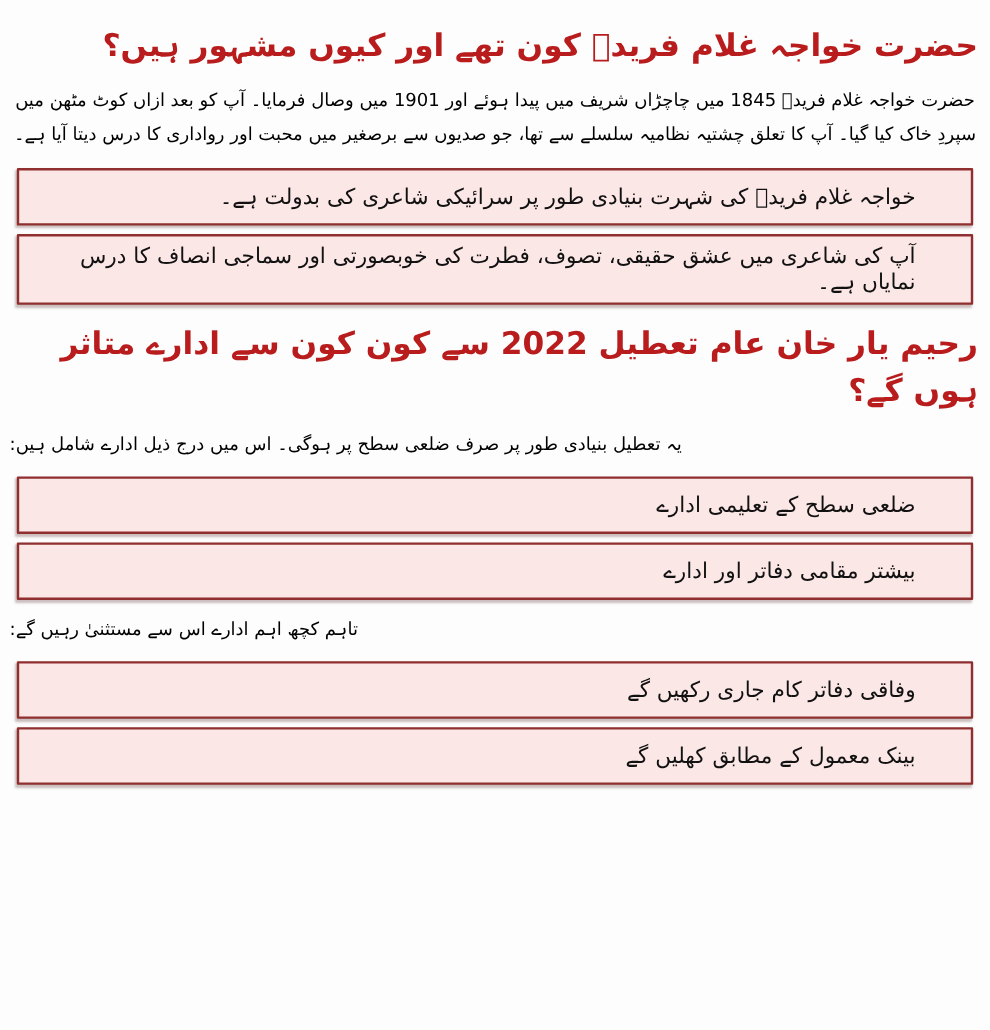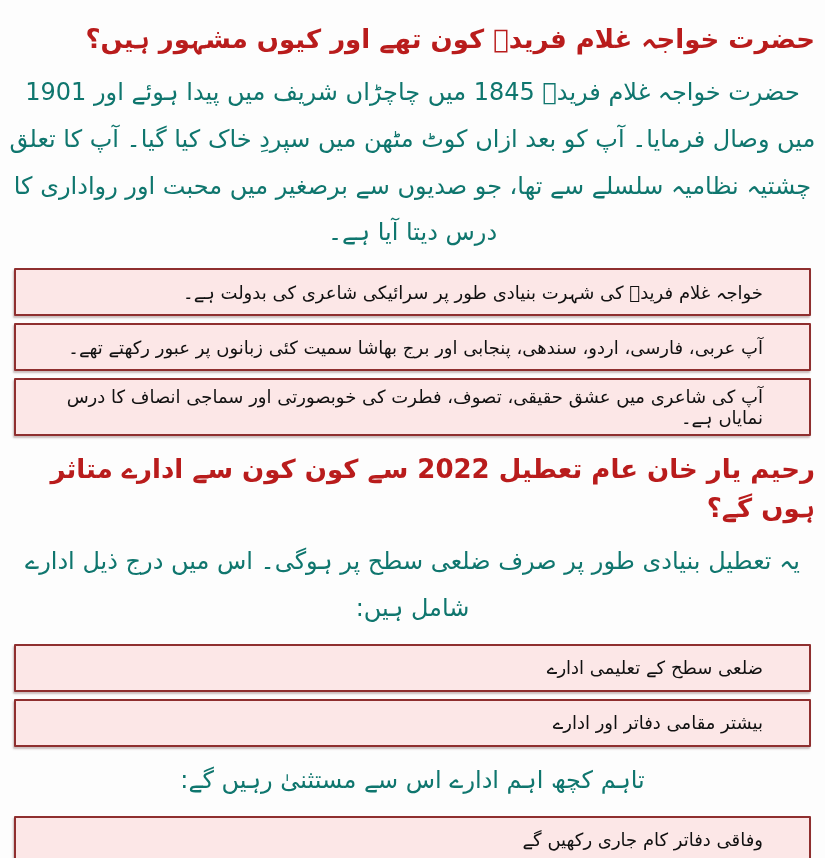--- a/index.html
+++ b/index.html
@@ -22,30 +22,30 @@
   }
   .section-heading {
     color: #b91c1c;
     font-weight: bold;
     font-size: 26px;
     line-height: 1.5;
     text-align: right;
     margin: 14px 10px 8px 10px;
   }
   .intro-para {
-    font-size: 24px;
+    font-size: 15px;
     line-height: 1.95;
     margin: 10px 8px 12px 8px;
-    color: #0f766e;
+    color: #000000;
   }
   .intro-para.center-last {
     text-align: center;
   }
   .intro-para.right-align {
-    text-align: center;
+    text-align: left;
   }
   .info-box {
     box-sizing: border-box;
     margin: 7px 14px;
     min-height: 48px;
     background: #fce7e7;
     border: 2px solid #8f2f2f;
     border-radius: 1px;
     display: flex;
     align-items: center;
@@ -65,23 +65,20 @@
 <div class="article">
 
   <h2 class="section-heading">حضرت خواجہ غلام فریدؒ کون تھے اور کیوں مشہور ہیں؟</h2>
 
   <p class="intro-para center-last">حضرت خواجہ غلام فریدؒ 1845 میں چاچڑاں شریف میں پیدا ہوئے اور 1901 میں وصال فرمایا۔ آپ کو بعد ازاں کوٹ مٹھن میں سپردِ خاک کیا گیا۔ آپ کا تعلق چشتیہ نظامیہ سلسلے سے تھا، جو صدیوں سے برصغیر میں محبت اور رواداری کا درس دیتا آیا ہے۔</p>
 
   <div class="info-box">
     <span class="box-text">خواجہ غلام فریدؒ کی شہرت بنیادی طور پر سرائیکی شاعری کی بدولت ہے۔</span>
   </div>
   <div class="info-box">
-    <span class="box-text">آپ عربی، فارسی، اردو، سندھی، پنجابی اور برج بھاشا سمیت کئی زبانوں پر عبور رکھتے تھے۔</span>
-  </div>
-  <div class="info-box">
     <span class="box-text">آپ کی شاعری میں عشق حقیقی، تصوف، فطرت کی خوبصورتی اور سماجی انصاف کا درس نمایاں ہے۔</span>
   </div>
 
   <h2 class="section-heading">رحیم یار خان عام تعطیل 2022 سے کون کون سے ادارے متاثر ہوں گے؟</h2>
 
   <p class="intro-para right-align">یہ تعطیل بنیادی طور پر صرف ضلعی سطح پر ہوگی۔ اس میں درج ذیل ادارے شامل ہیں:</p>
 
   <div class="info-box">
     <span class="box-text">ضلعی سطح کے تعلیمی ادارے</span>
   </div>

